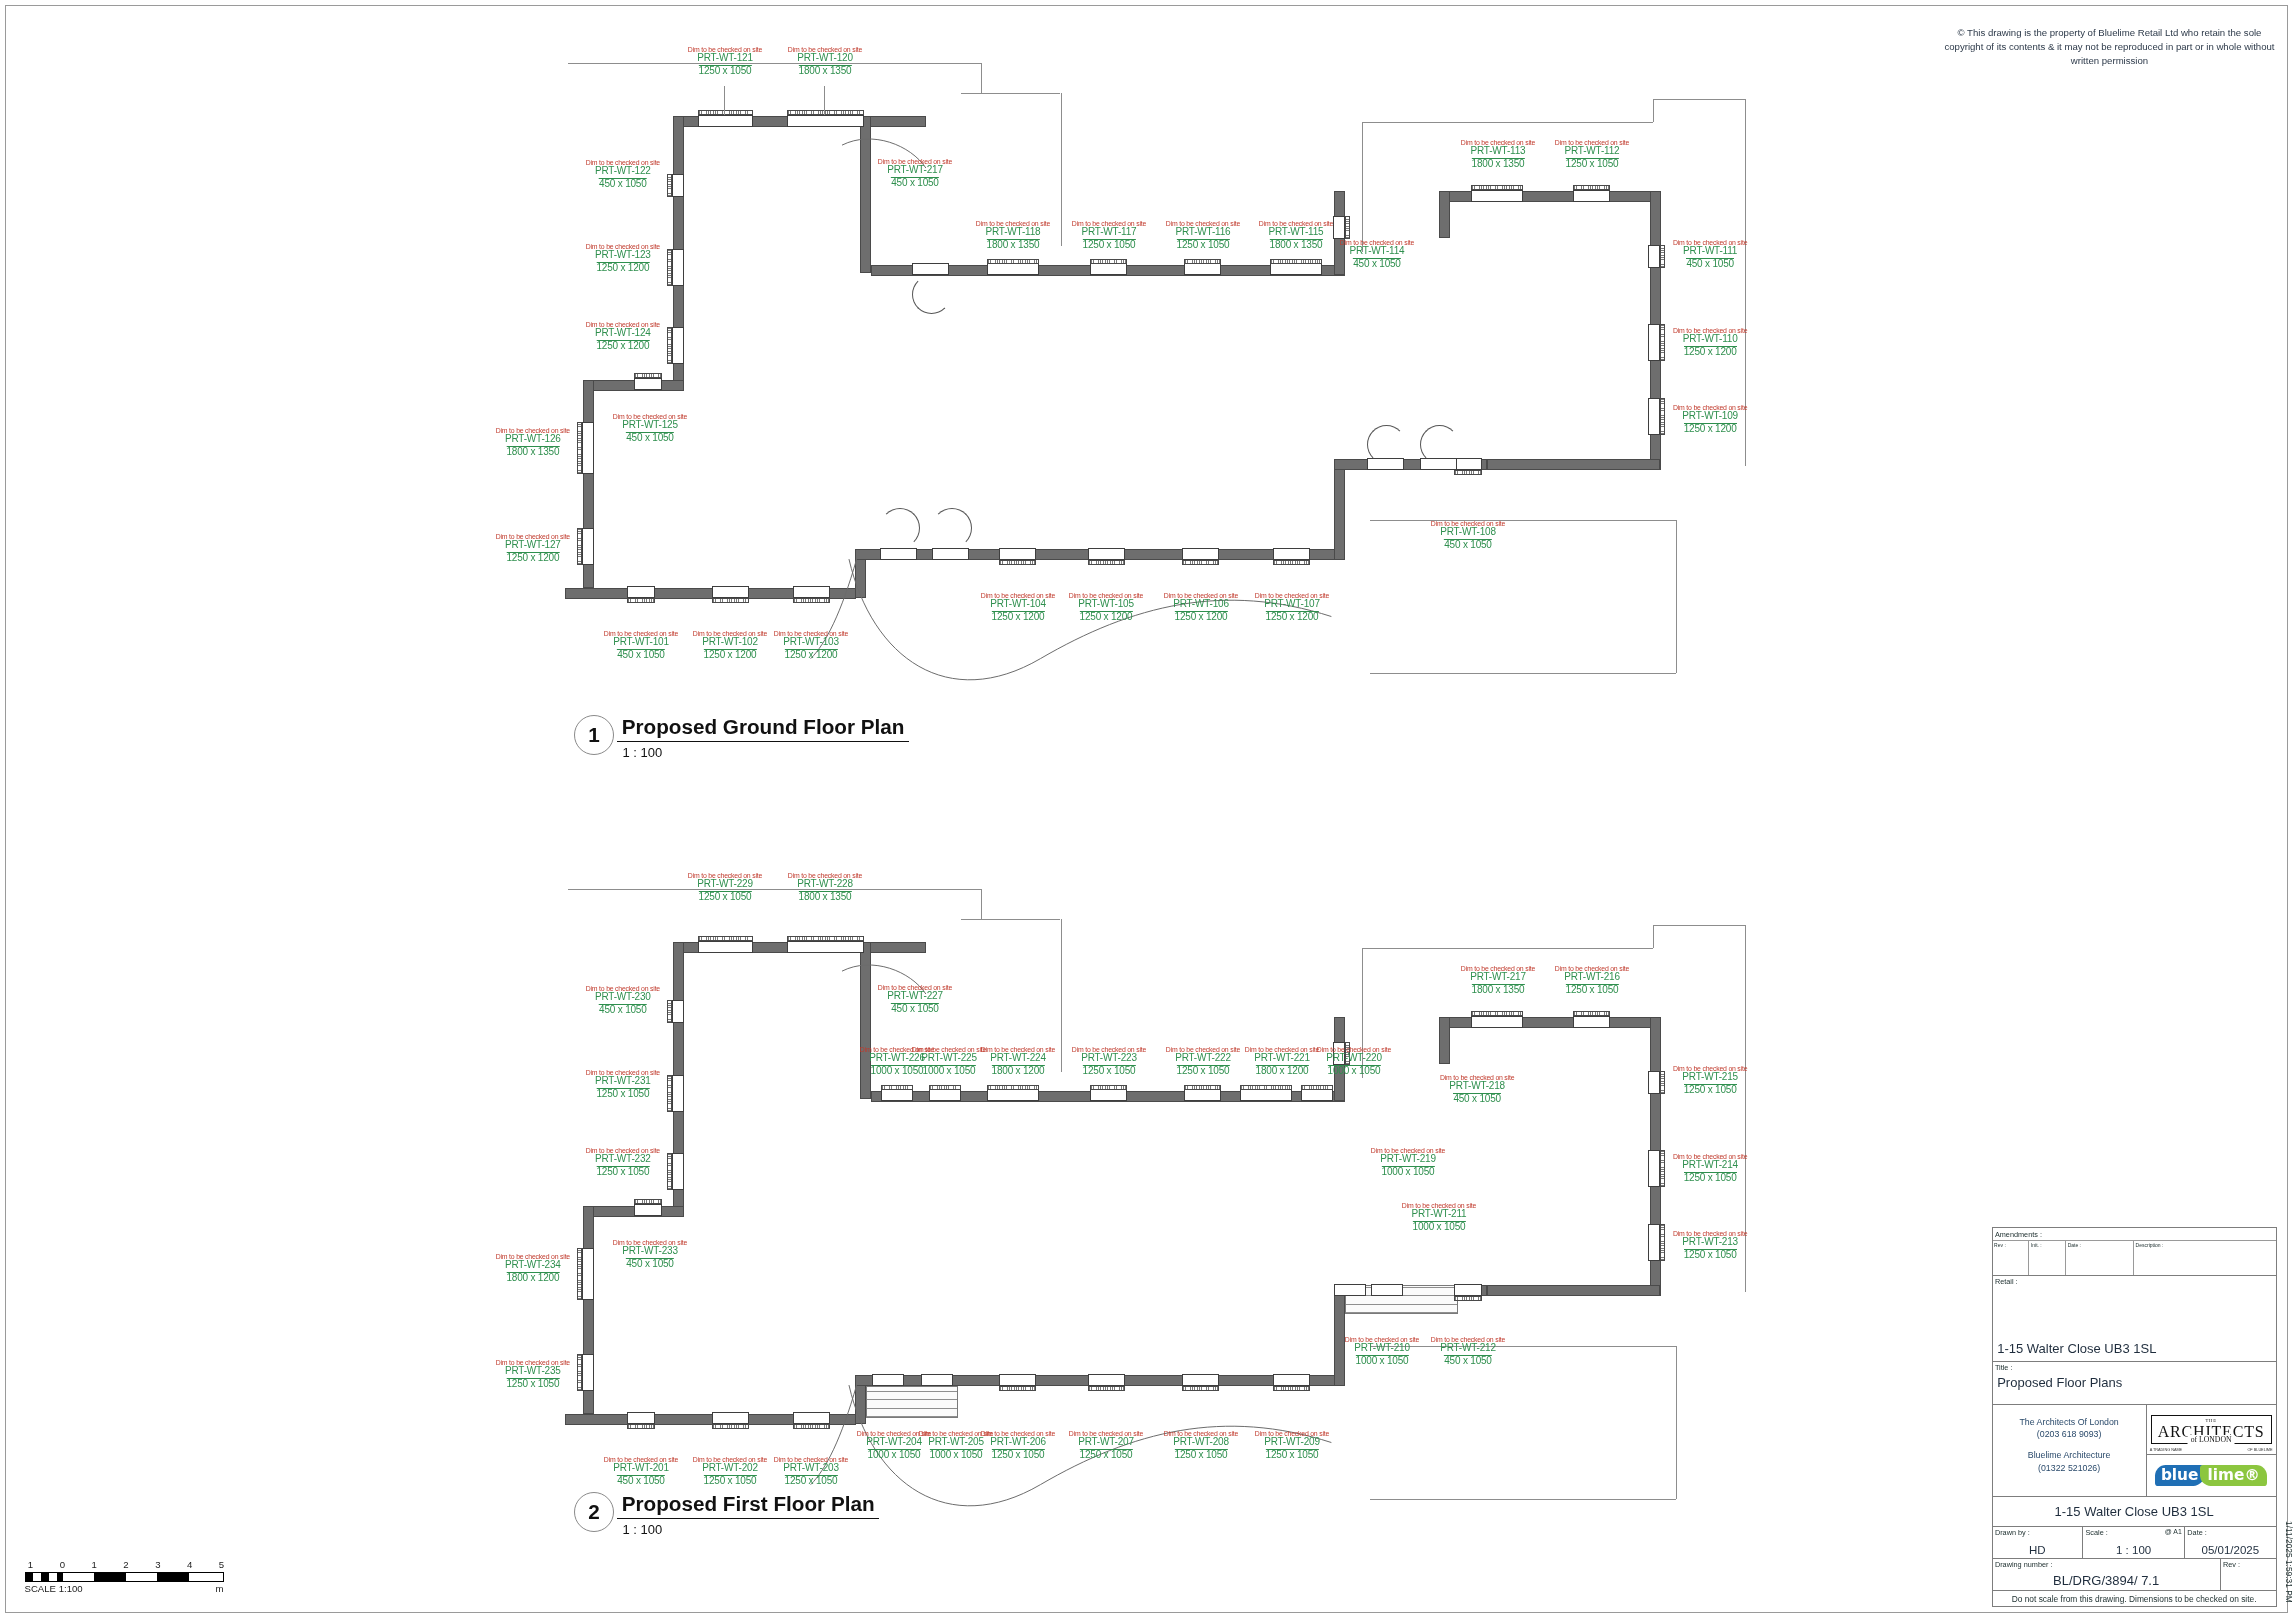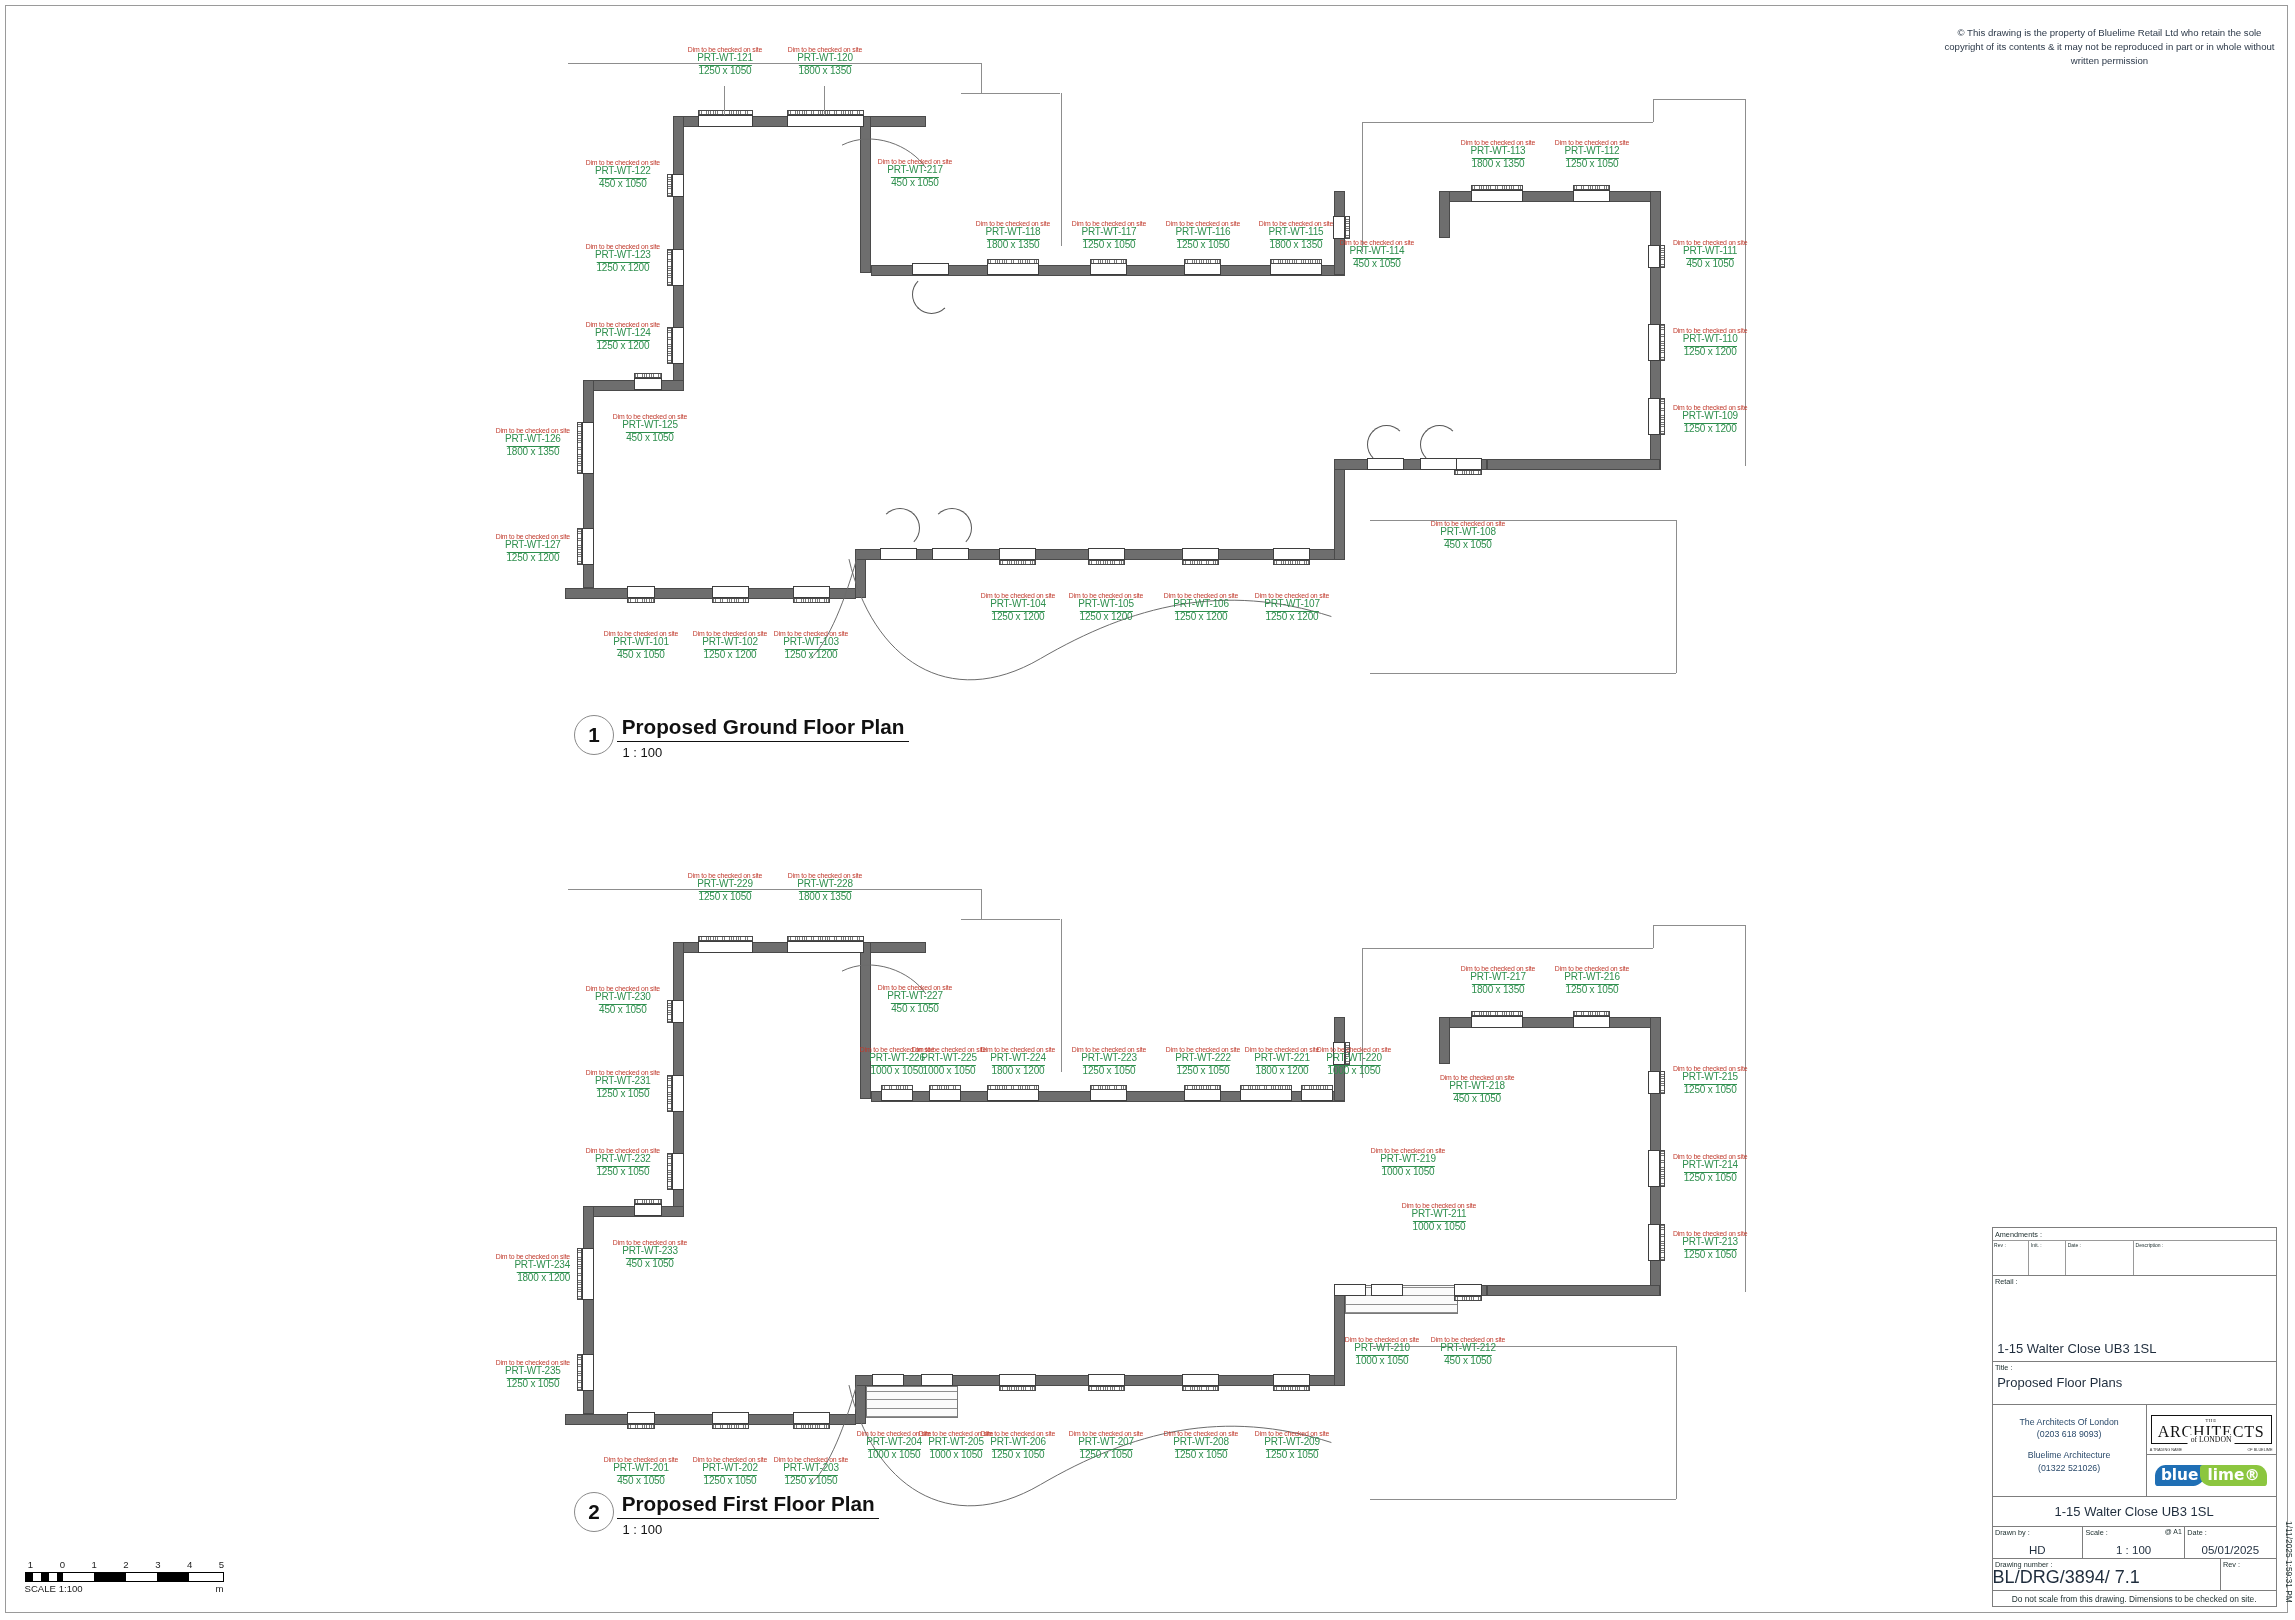--- a/index.html
+++ b/index.html
@@ -105,21 +105,21 @@
            padding:1.5px 7.7px;border-radius:3.1px 10.7px 3.1px 10.7px;margin-left:-4.6px;
            font-family:"DejaVu Sans",sans-serif;}
   .tb-addr{height:29px;display:flex;align-items:center;justify-content:center;
            font-size:13px;color:#1f2d3d;border-bottom:0.8px solid #7d7d7d;}
   .tb-meta{display:flex;border-bottom:0.8px solid #7d7d7d;height:31px;}
   .tb-meta > div{border-right:0.8px solid #7d7d7d;box-sizing:border-box;position:relative;}
   .tb-meta .v{position:absolute;left:0;right:0;bottom:2.3px;text-align:center;font-size:11.5px;color:#1f2d3d;}
   .tb-meta .a1{position:absolute;right:2.3px;top:1.5px;font-size:6.9px;}
   .tb-dwg{height:31px;display:flex;border-bottom:0.8px solid #7d7d7d;}
   .tb-dwg .n{flex:1 1 auto;border-right:0.8px solid #7d7d7d;position:relative;}
-  .tb-dwg .n .v{position:absolute;left:0;right:0;bottom:2.3px;text-align:left;font-size:18px;color:#1f2d3d;}
+  .tb-dwg .n .v{position:absolute;left:0;right:0;bottom:2.3px;text-align:center;font-size:13px;color:#1f2d3d;}
   .tb-dwg .r{flex:0 0 55px;position:relative;}
   .tb-foot{height:15.3px;display:flex;align-items:center;justify-content:center;font-size:8.4px;color:#233;}
   .tb-vdate{position:absolute;right:-18.4px;bottom:3.1px;writing-mode:vertical-rl;
             font-size:8.4px;color:#233;}
 </style>
 </head>
 <body>
 
 <div class="sheet-border"></div>
 
@@ -522,21 +522,21 @@
   <div class="tag left" style="left:660px;top:321px;">
     <div class="note">Dim to be checked on site</div>
     <div class="code">PRT-WT-232</div>
     <div class="dim">1250 x 1050</div>
   </div>
   <div class="tag" style="left:650px;top:413px;">
     <div class="note">Dim to be checked on site</div>
     <div class="code">PRT-WT-233</div>
     <div class="dim">450 x 1050</div>
   </div>
-  <div class="tag left" style="left:570px;top:427px;text-align:right;">
+  <div class="tag left" style="left:570px;top:427px;">
     <div class="note">Dim to be checked on site</div>
     <div class="code">PRT-WT-234</div>
     <div class="dim">1800 x 1200</div>
   </div>
   <div class="tag left" style="left:570px;top:533px;">
     <div class="note">Dim to be checked on site</div>
     <div class="code">PRT-WT-235</div>
     <div class="dim">1250 x 1050</div>
   </div>
 

